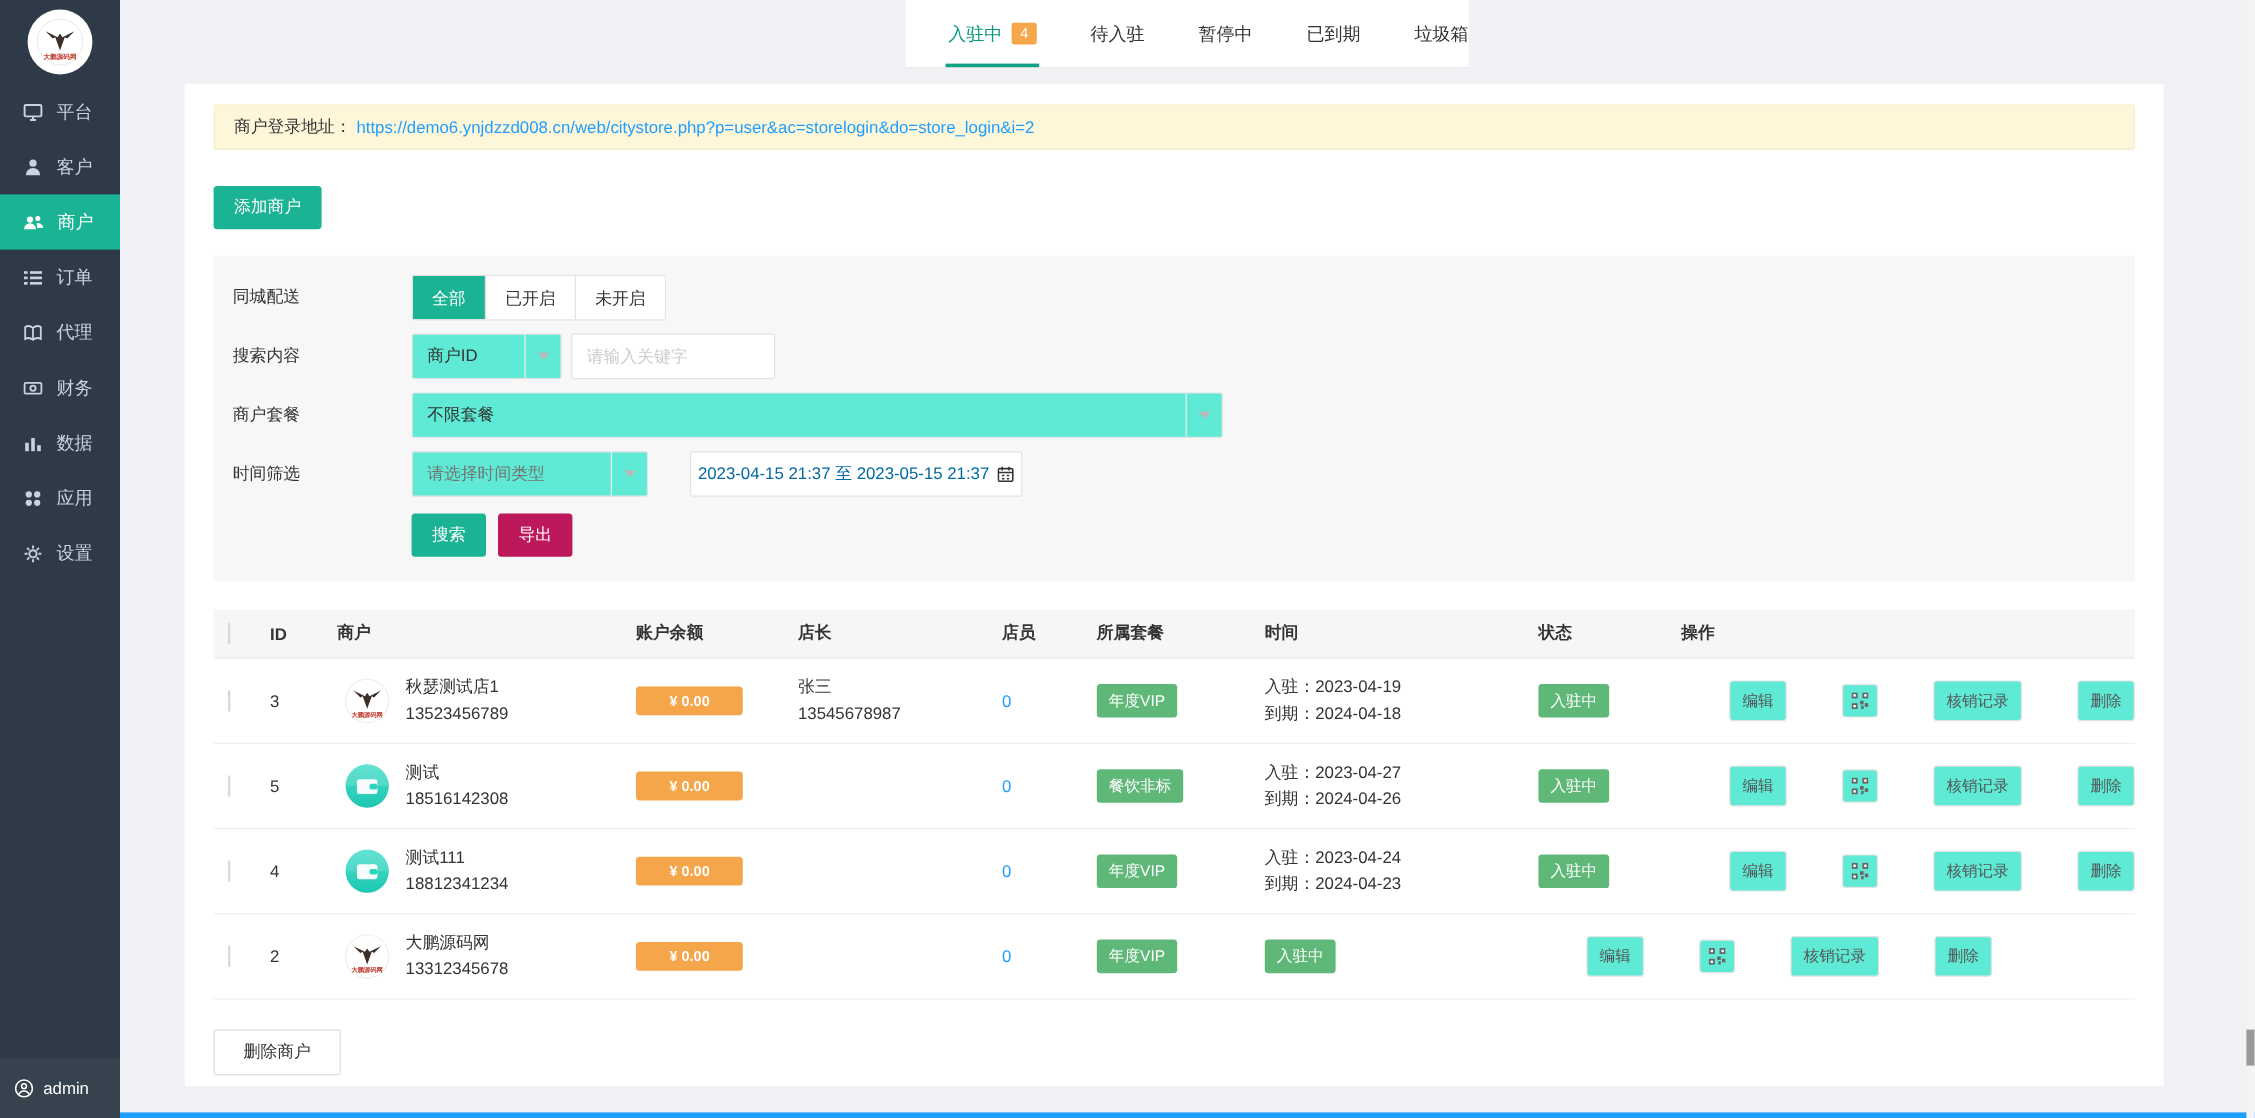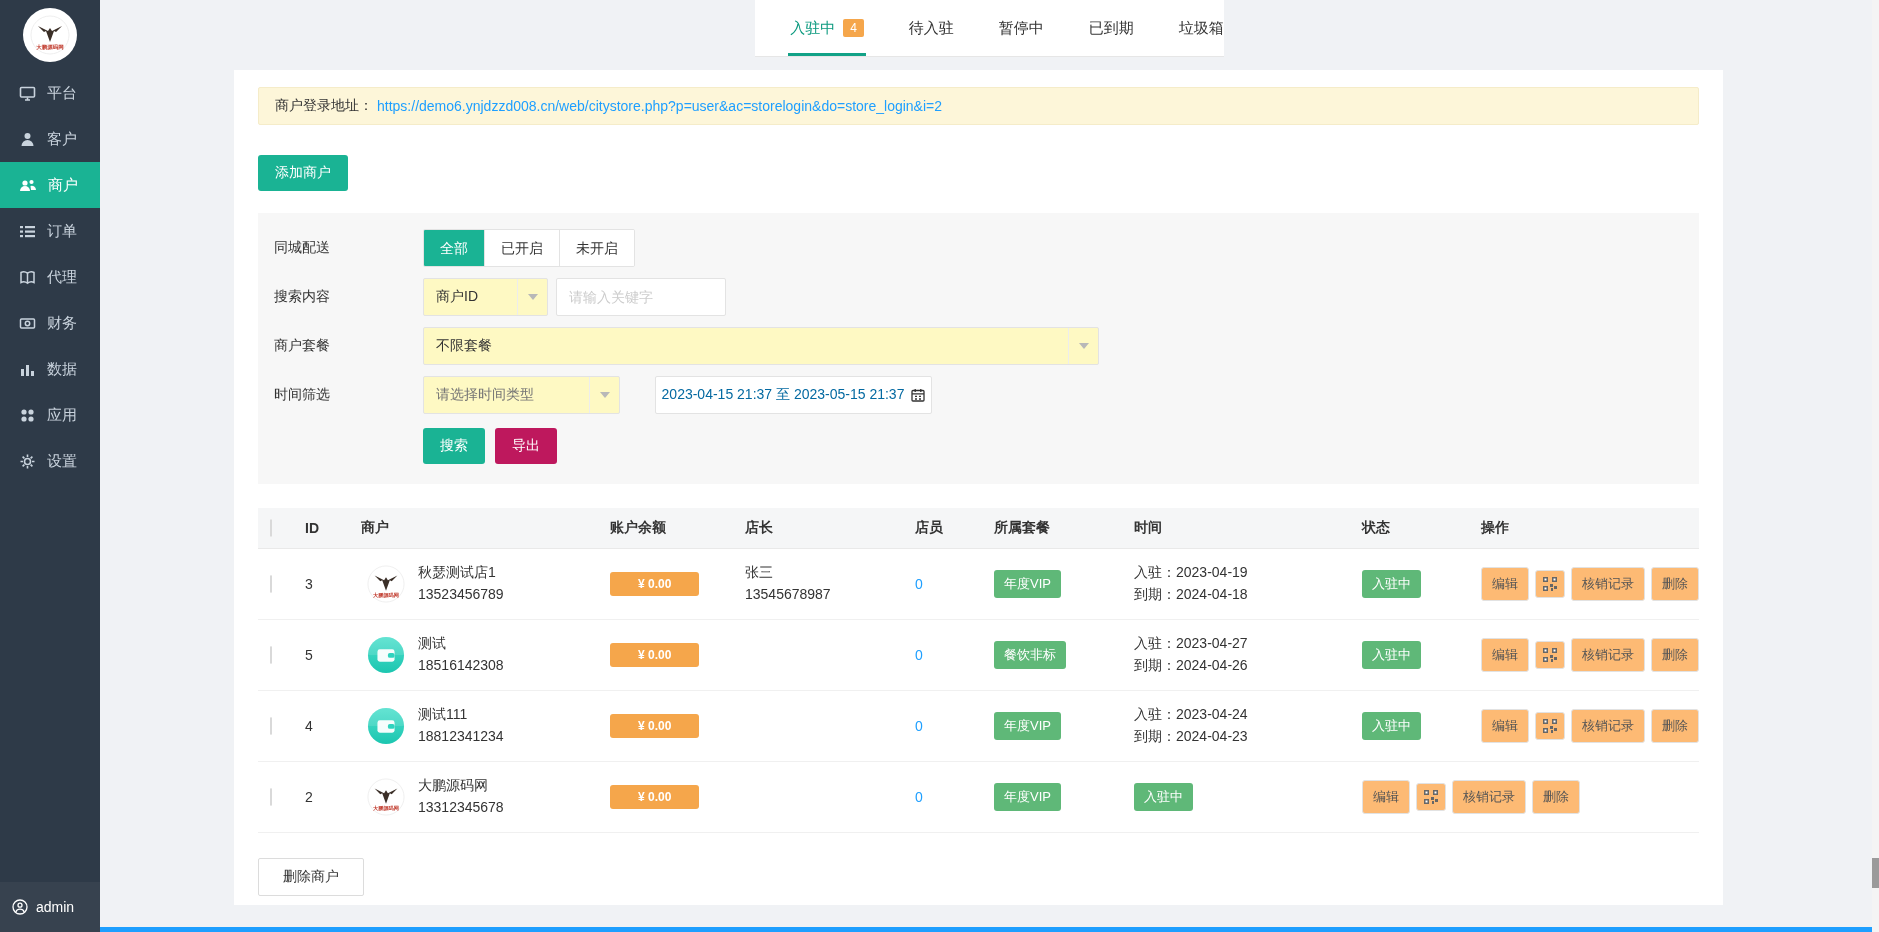--- a/index.html
+++ b/index.html
@@ -45,21 +45,21 @@
   .btn-orange{background:#be185d;color:#fff;padding:9px 17px;}
   .btn-ghost{background:#fff;border:1px solid #dcdcdc;color:#333;padding:9px 24px;border-radius:2px;}
 
   .filter{background:#f7f7f7;margin-top:22px;padding:16px 16px 20px 16px;}
   .frow{display:flex;align-items:center;margin-bottom:11px;min-height:38px;}
   .flabel{width:149px;font-size:14px;color:#333;flex-shrink:0;}
   .seg-group{display:flex;border:1px solid #e3e3e3;border-radius:2px;overflow:hidden;background:#fff;}
   .seg{padding:0 16px;height:36px;line-height:36px;font-size:14px;color:#333;border-right:1px solid #e3e3e3;cursor:pointer;background:#fff;}
   .seg:last-child{border-right:none;}
   .seg.active{background:#1AB394;color:#fff;}
-  .select{height:38px;background:#fef9c3;border:1px solid #e3e3e3;border-radius:2px;display:flex;align-items:center;font-size:14px;color:#333;cursor:pointer;}
+  .select{height:38px;background:#5eead4;border:1px solid #e3e3e3;border-radius:2px;display:flex;align-items:center;font-size:14px;color:#333;cursor:pointer;}
   .sel-text{padding:0 12px;flex:1;white-space:nowrap;}
   .sel-arrow{width:30px;align-self:stretch;display:flex;align-items:center;justify-content:center;border-left:1px solid #ededed;}
   .caret{width:0;height:0;border-left:5px solid transparent;border-right:5px solid transparent;border-top:6px solid #b8b8b8;}
   .input{height:38px;border:1px solid #e3e3e3;border-radius:2px;padding:0 12px;font-size:14px;color:#333;outline:none;font-family:inherit;}
   .input::placeholder{color:#ccc;}
   .datebox{height:38px;width:277px;background:#fff;border:1px solid #e3e3e3;border-radius:2px;margin-left:35px;
            display:flex;align-items:center;justify-content:center;gap:7px;font-size:14px;color:#0369a1;cursor:pointer;}
   .filter-actions{margin:14px 0 0 149px;display:flex;gap:10px;}
 
   
@@ -70,21 +70,21 @@
   .thead>div,.trow>div{padding-left:7px;}
   .cell-cb{padding-left:0 !important;}
   .cb{width:16px;height:16px;border:1px solid #d9d9d9;border-radius:2px;background:#fff;margin-left:12px;cursor:pointer;}
   .merchant-cell{display:flex;align-items:center;gap:13px;padding-left:13px !important;}
   .m-logo{width:38px;height:38px;flex-shrink:0;}
   .two-line{line-height:1.55;}
   .badge-orange{display:inline-block;background:#F5A64B;color:#fff;font-size:12px;font-weight:bold;padding:5px 28px;border-radius:3px;}
   .badge-green{display:inline-block;background:#5FB878;color:#fff;font-size:13px;padding:5px 10px;border-radius:3px;}
   .link-blue{color:#1E9FFF;cursor:pointer;}
   .ops{display:flex;gap:6px;align-items:center;}
-  .op-btn{background:#fdba74;border:1px solid #e2e2e2;border-radius:3px;padding:7px 10px;font-size:13px;color:#555;cursor:pointer;font-family:Liberation Serif, serif;white-space:nowrap;}
+  .op-btn{background:#5eead4;border:1px solid #e2e2e2;border-radius:3px;padding:7px 10px;font-size:13px;color:#555;cursor:pointer;font-family:Liberation Serif, serif;white-space:nowrap;margin-left:40px;}
   .op-qr{padding:6px 7px;display:flex;align-items:center;}
 
   .delete-row{margin-top:25px;}
 
   
   .vscroll{position:absolute;right:0;top:0;width:7px;height:100%;background:#f4f4f4;z-index:5;}
   .vthumb{position:absolute;right:0;top:858px;width:7px;height:30px;background:#9a9a9a;cursor:pointer;}
   .bottom-bar{position:absolute;left:100px;right:0;bottom:0;height:5px;background:#1E9FFF;z-index:4;}
 </style>
 </head>

